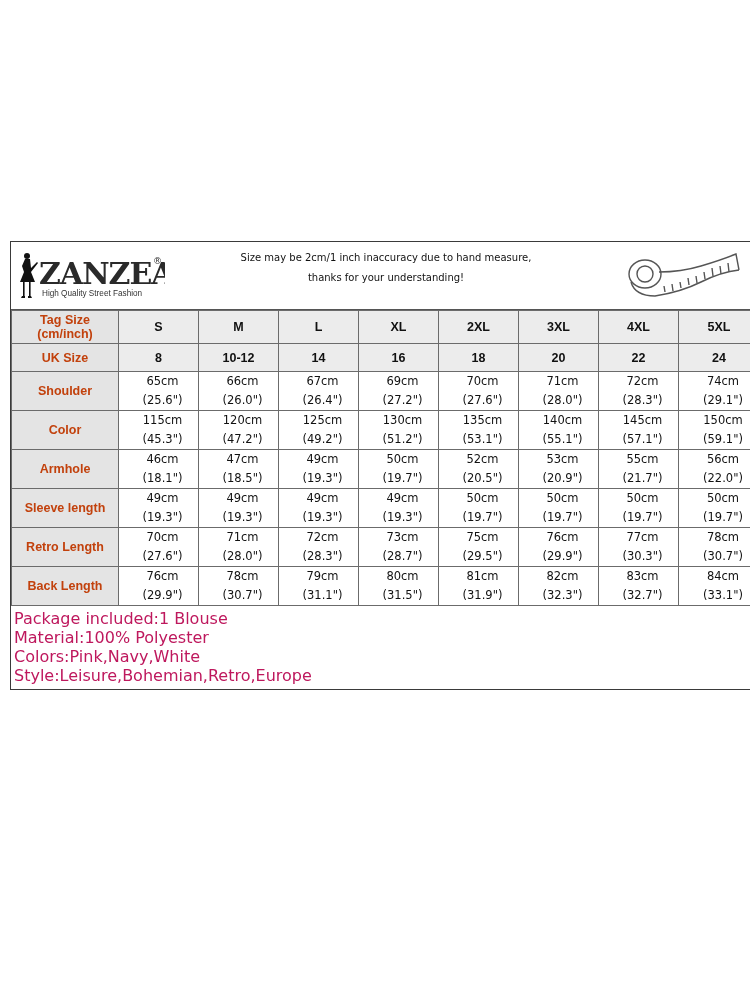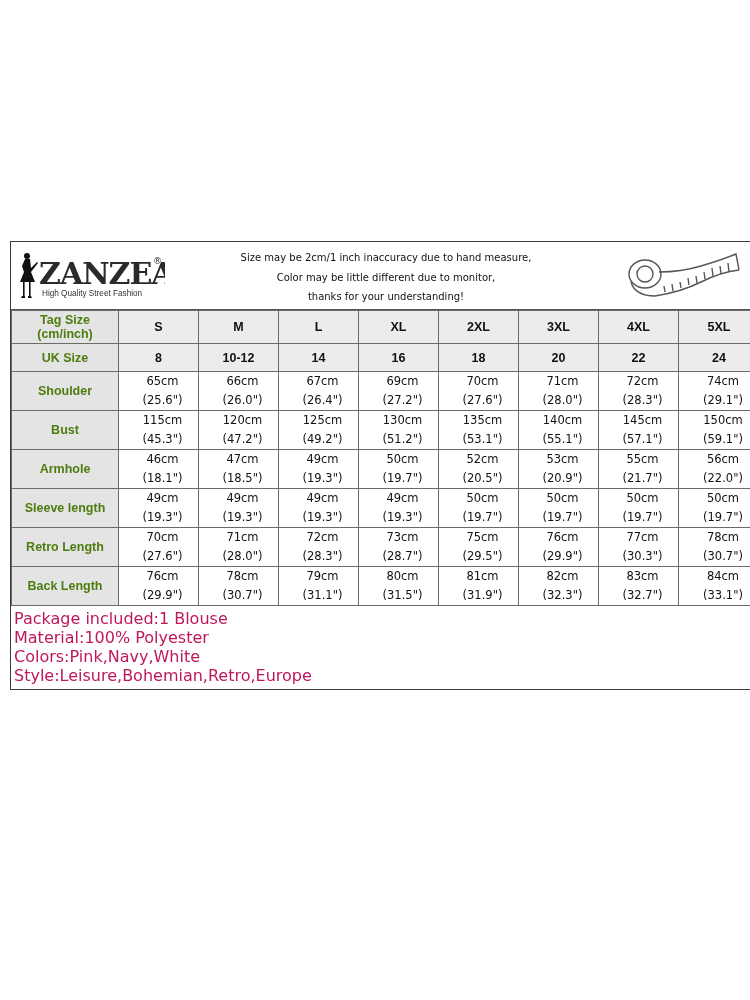--- a/index.html
+++ b/index.html
@@ -4,21 +4,21 @@
 <style>
   html, body { margin:0; padding:0; background:#ffffff; }
   body { width:750px; height:1000px; position:relative; overflow:hidden; font-family:"DejaVu Sans", sans-serif; color:#111; }
   .chart { position:absolute; left:10px; top:241px; width:748px; border:1px solid #3a3a3a; border-right:1px solid #3a3a3a; box-sizing:content-box; }
   .header { height:67px; border-bottom:1px solid #555; position:relative; background:#fff; }
   .logo { position:absolute; left:4px; top:6px; width:150px; height:56px; }
   .notice { position:absolute; left:150px; top:6px; width:450px; text-align:center; font-size:10px; line-height:19.5px; color:#111; }
   .tape { position:absolute; left:610px; top:6px; width:120px; height:56px; }
   table { border-collapse:collapse; width:748px; table-layout:fixed; }
   td { border:1px solid #6b6b6b; text-align:center; vertical-align:middle; padding:0; }
-  td.rh { background:#e4e4e4; font-family:"Liberation Sans", sans-serif; font-weight:bold; font-size:12.5px; color:#4d7c0f;margin-left:36px; }
+  td.rh { background:#e4e4e4; font-family:"Liberation Sans", sans-serif; font-weight:bold; font-size:12.5px; color:#c2410c;margin-left:36px; }
   tr.size td.v { background:#ececec; font-family:"Liberation Sans", sans-serif; font-weight:bold; font-size:12.5px; }
   tr.meas td.v { background:#ffffff; font-size:11.5px; line-height:19px;padding-left:8px; }
   tr.meas td.rh { line-height:16px; }
   td .l2 { display:block; }
   .notes { padding:3px 3px 4px 3px; font-size:16px; line-height:19px; color:#be185d; border-top:0; }
   .notes div { white-space:nowrap; }
 </style>
 </head>
 <body>
 
@@ -34,21 +34,20 @@
           <path d="M7 48 L10 48 L10 50 L6 50 Z"></path>
           <path d="M13 48 L16 48 L17 50 L13 50 Z"></path>
         </g>
         <text x="24" y="36" font-family="'DejaVu Serif', serif" font-size="30" font-weight="bold" fill="#2a2a2a" letter-spacing="-1">ZANZEA</text>
         <text x="138" y="16" font-family="'DejaVu Sans', sans-serif" font-size="9" fill="#333">®</text>
         <text x="27" y="48" font-family="'Liberation Sans', sans-serif" font-size="8.2" fill="#333">High Quality Street Fashion</text>
       </svg>
     </div>
     <div class="notice">
       <div>Size may be 2cm/1 inch inaccuracy due to hand measure,</div>
-      <div>Color may be little different due to monitor,</div>
       <div>thanks for your understanding!</div>
     </div>
     <div class="tape">
       <svg width="120" height="56" viewBox="0 0 120 56" fill="none" stroke="#555" stroke-width="1.4">
         <ellipse cx="24" cy="26" rx="16" ry="14"></ellipse>
         <ellipse cx="24" cy="26" rx="8" ry="8"></ellipse>
         <path d="M10 34 Q14 48 34 48 Q60 44 80 34 Q100 24 118 22"></path>
         <path d="M38 24 Q60 24 80 18 Q100 12 115 6 L118 22"></path>
         <path d="M44 44 L43 38 M52 43 L51 36 M60 40 L59 34 M68 37 L67 30 M76 35 L75 28 M84 31 L83 24 M92 28 L91 20 M100 26 L99 18 M108 24 L107 15"></path>
       </svg>
@@ -124,21 +123,21 @@
           <td class="v">
             <span class="l2">72cm</span>
             <span class="l2">(28.3")</span>
           </td>
           <td class="v">
             <span class="l2">74cm</span>
             <span class="l2">(29.1")</span>
           </td>
         </tr>
         <tr class="meas" style="height: 38px;">
-          <td class="rh">Bust</td>
+          <td class="rh">Color</td>
           <td class="v">
             <span class="l2">115cm</span>
             <span class="l2">(45.3")</span>
           </td>
           <td class="v">
             <span class="l2">120cm</span>
             <span class="l2">(47.2")</span>
           </td>
           <td class="v">
             <span class="l2">125cm</span>

